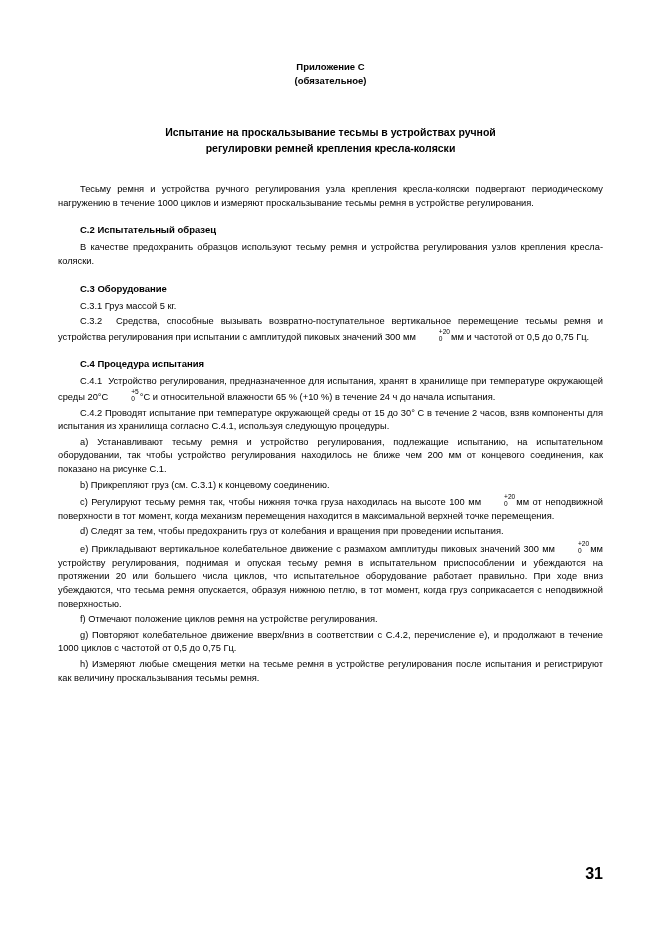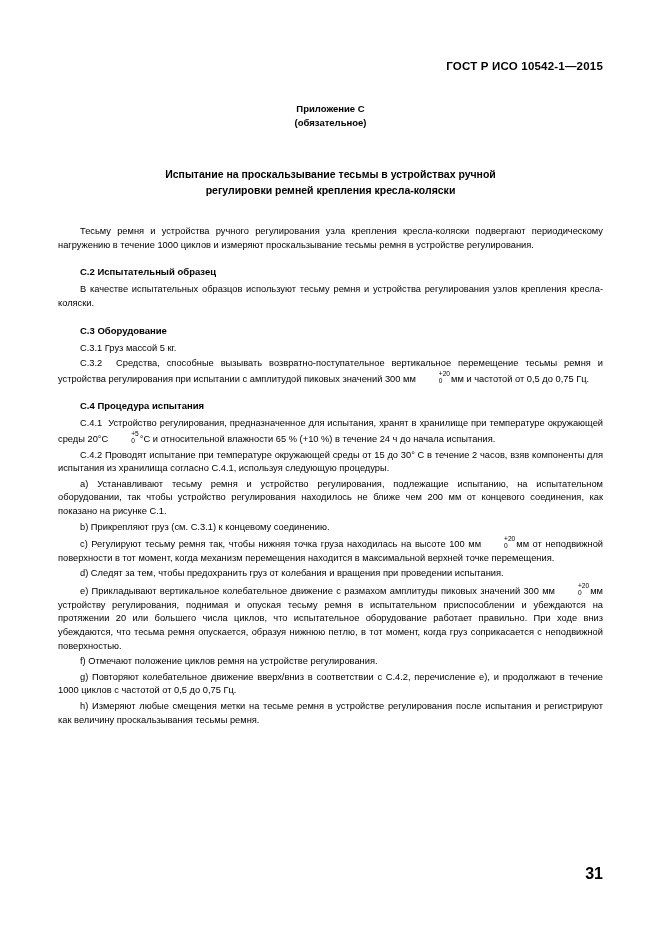--- a/index.html
+++ b/index.html
@@ -75,38 +75,35 @@
     bottom: 52px;
     font-size: 16px;
     font-weight: bold;
   }
 </style>
 </head>
 <body>
 
 <div class="page">
 
-  <div class="header">
-    <span>ГОСТ Р ИСО 10542-1—2015</span>
-  </div>
 
   <div class="annex-block">
     <span>Приложение С</span>
     <span class="line2">(обязательное)</span>
   </div>
 
   <div class="doc-title">
     <span>Испытание на проскальзывание тесьмы в устройствах ручной</span>
     <span class="t2">регулировки ремней крепления кресла-коляски</span>
   </div>
 
   <p class="body">Тесьму ремня и устройства ручного регулирования узла крепления кресла-коляски подвергают периодическому нагружению в течение 1000 циклов и измеряют проскальзывание тесьмы ремня в устройстве регулирования.</p>
 
   <div class="sec-head">С.2 Испытательный образец</div>
-  <p class="body">В качестве испытательных образцов используют тесьму ремня и устройства регулирования узлов крепления кресла-коляски.</p>
+  <p class="body">В качестве предохранить образцов используют тесьму ремня и устройства регулирования узлов крепления кресла-коляски.</p>
 
   <div class="sec-head">С.3 Оборудование</div>
   <p class="body">С.3.1  Груз массой 5 кг.</p>
   <p class="body">
     <span>С.3.2&nbsp; Средства, способные вызывать возвратно-поступательное вертикальное перемещение тесьмы ремня и устройства регулирования при испытании с амплитудой пиковых значений 300 мм</span><span class="frac"><span>+20</span><span>0</span></span><span>мм и частотой от 0,5 до 0,75 Гц.</span>
   </p>
 
   <div class="sec-head">С.4 Процедура испытания</div>
 
   <p class="body">

